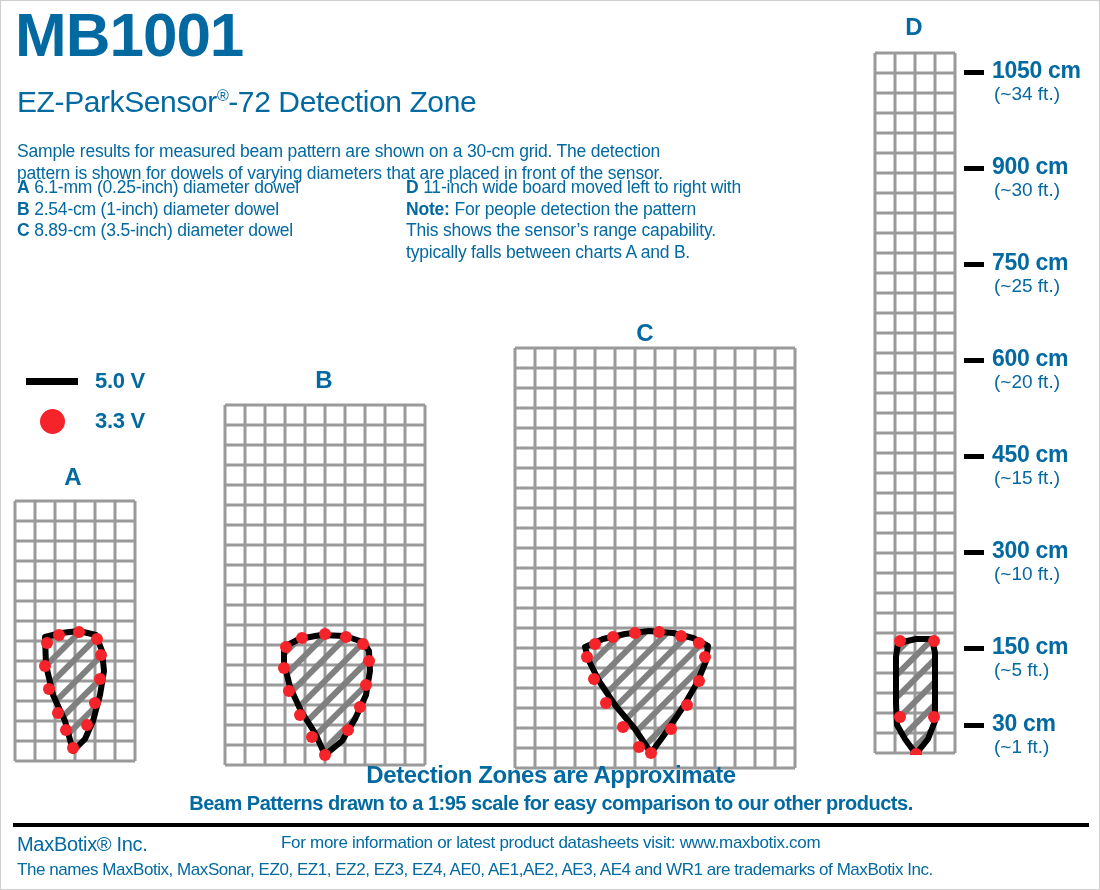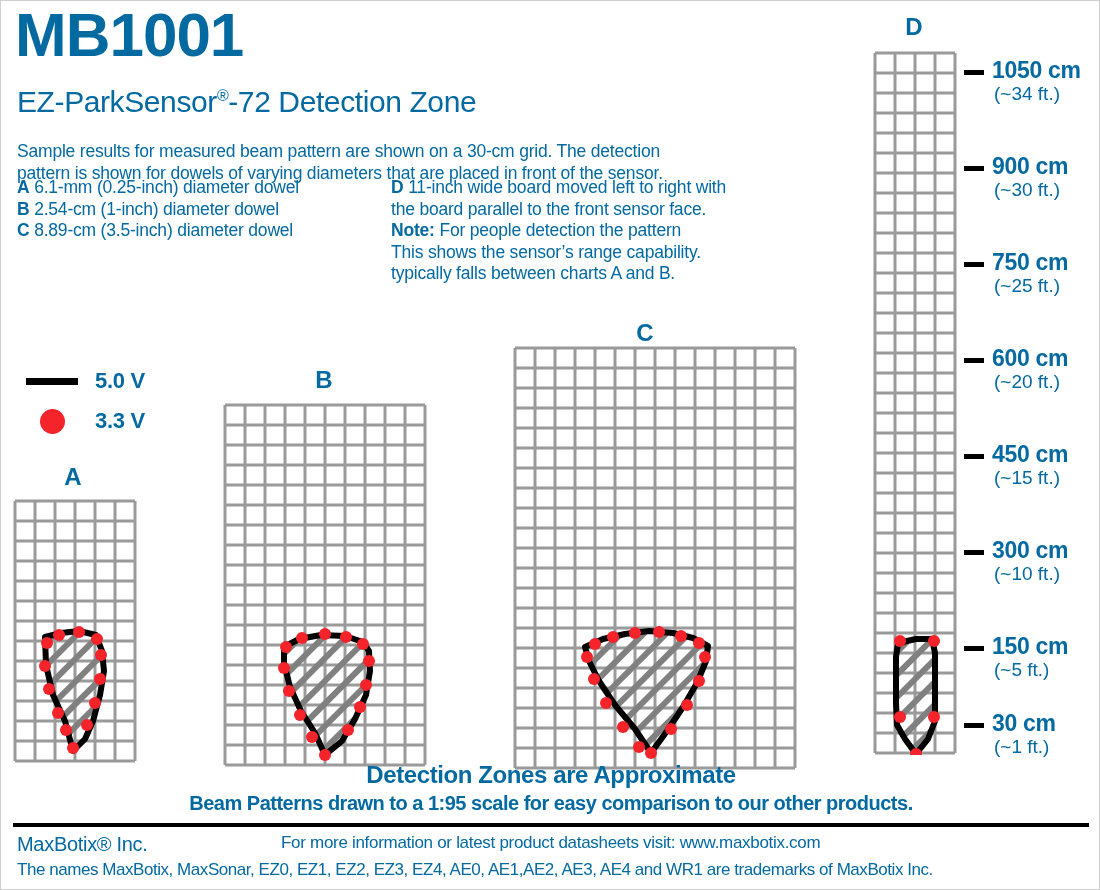--- a/index.html
+++ b/index.html
@@ -57,21 +57,21 @@
     top: 128px;
     width: 810px;
     margin-top: 12px;
   }
   #desc-left {
     left: 16px;
     top: 176px;
     width: 380px;
   }
   #desc-right {
-    left: 390px;
+    left: 405px;
     top: 176px;
     width: 430px;
   }
   .desc .k { font-weight: bold; }
   .desc-line { white-space: nowrap; }
 
   
   #legend {
     position: absolute;
     left: 22px;
@@ -220,21 +220,20 @@
     <div class="desc-line">pattern is shown for dowels of varying diameters that are placed in front of the sensor.</div>
   </div>
 
   <div class="desc" id="desc-left">
       <div class="desc-line"><span class="k">A</span> <span>6.1-mm (0.25-inch) diameter dowel</span></div>
       <div class="desc-line"><span class="k">B</span> <span>2.54-cm (1-inch) diameter dowel</span></div>
       <div class="desc-line"><span class="k">C</span> <span>8.89-cm (3.5-inch) diameter dowel</span></div>
     </div>
   <div class="desc" id="desc-right">
       <div class="desc-line"><span class="k">D</span> <span>11-inch wide board moved left to right with</span></div>
-      <div class="desc-line"><span>the board parallel to the front sensor face.</span></div>
       <div class="desc-line"><span class="k">Note:</span> <span>For people detection the pattern</span></div>
       <div class="desc-line"><span>This shows the sensor’s range capability.</span></div>
       <div class="desc-line"><span>typically falls between charts A and B.</span></div>
     </div>
 
   <div id="legend">
       <div class="legend-row">
         <div class="legend-swatch">
           <div class="swatch-line" style="background: rgb(0, 0, 0);"></div>
         </div>

